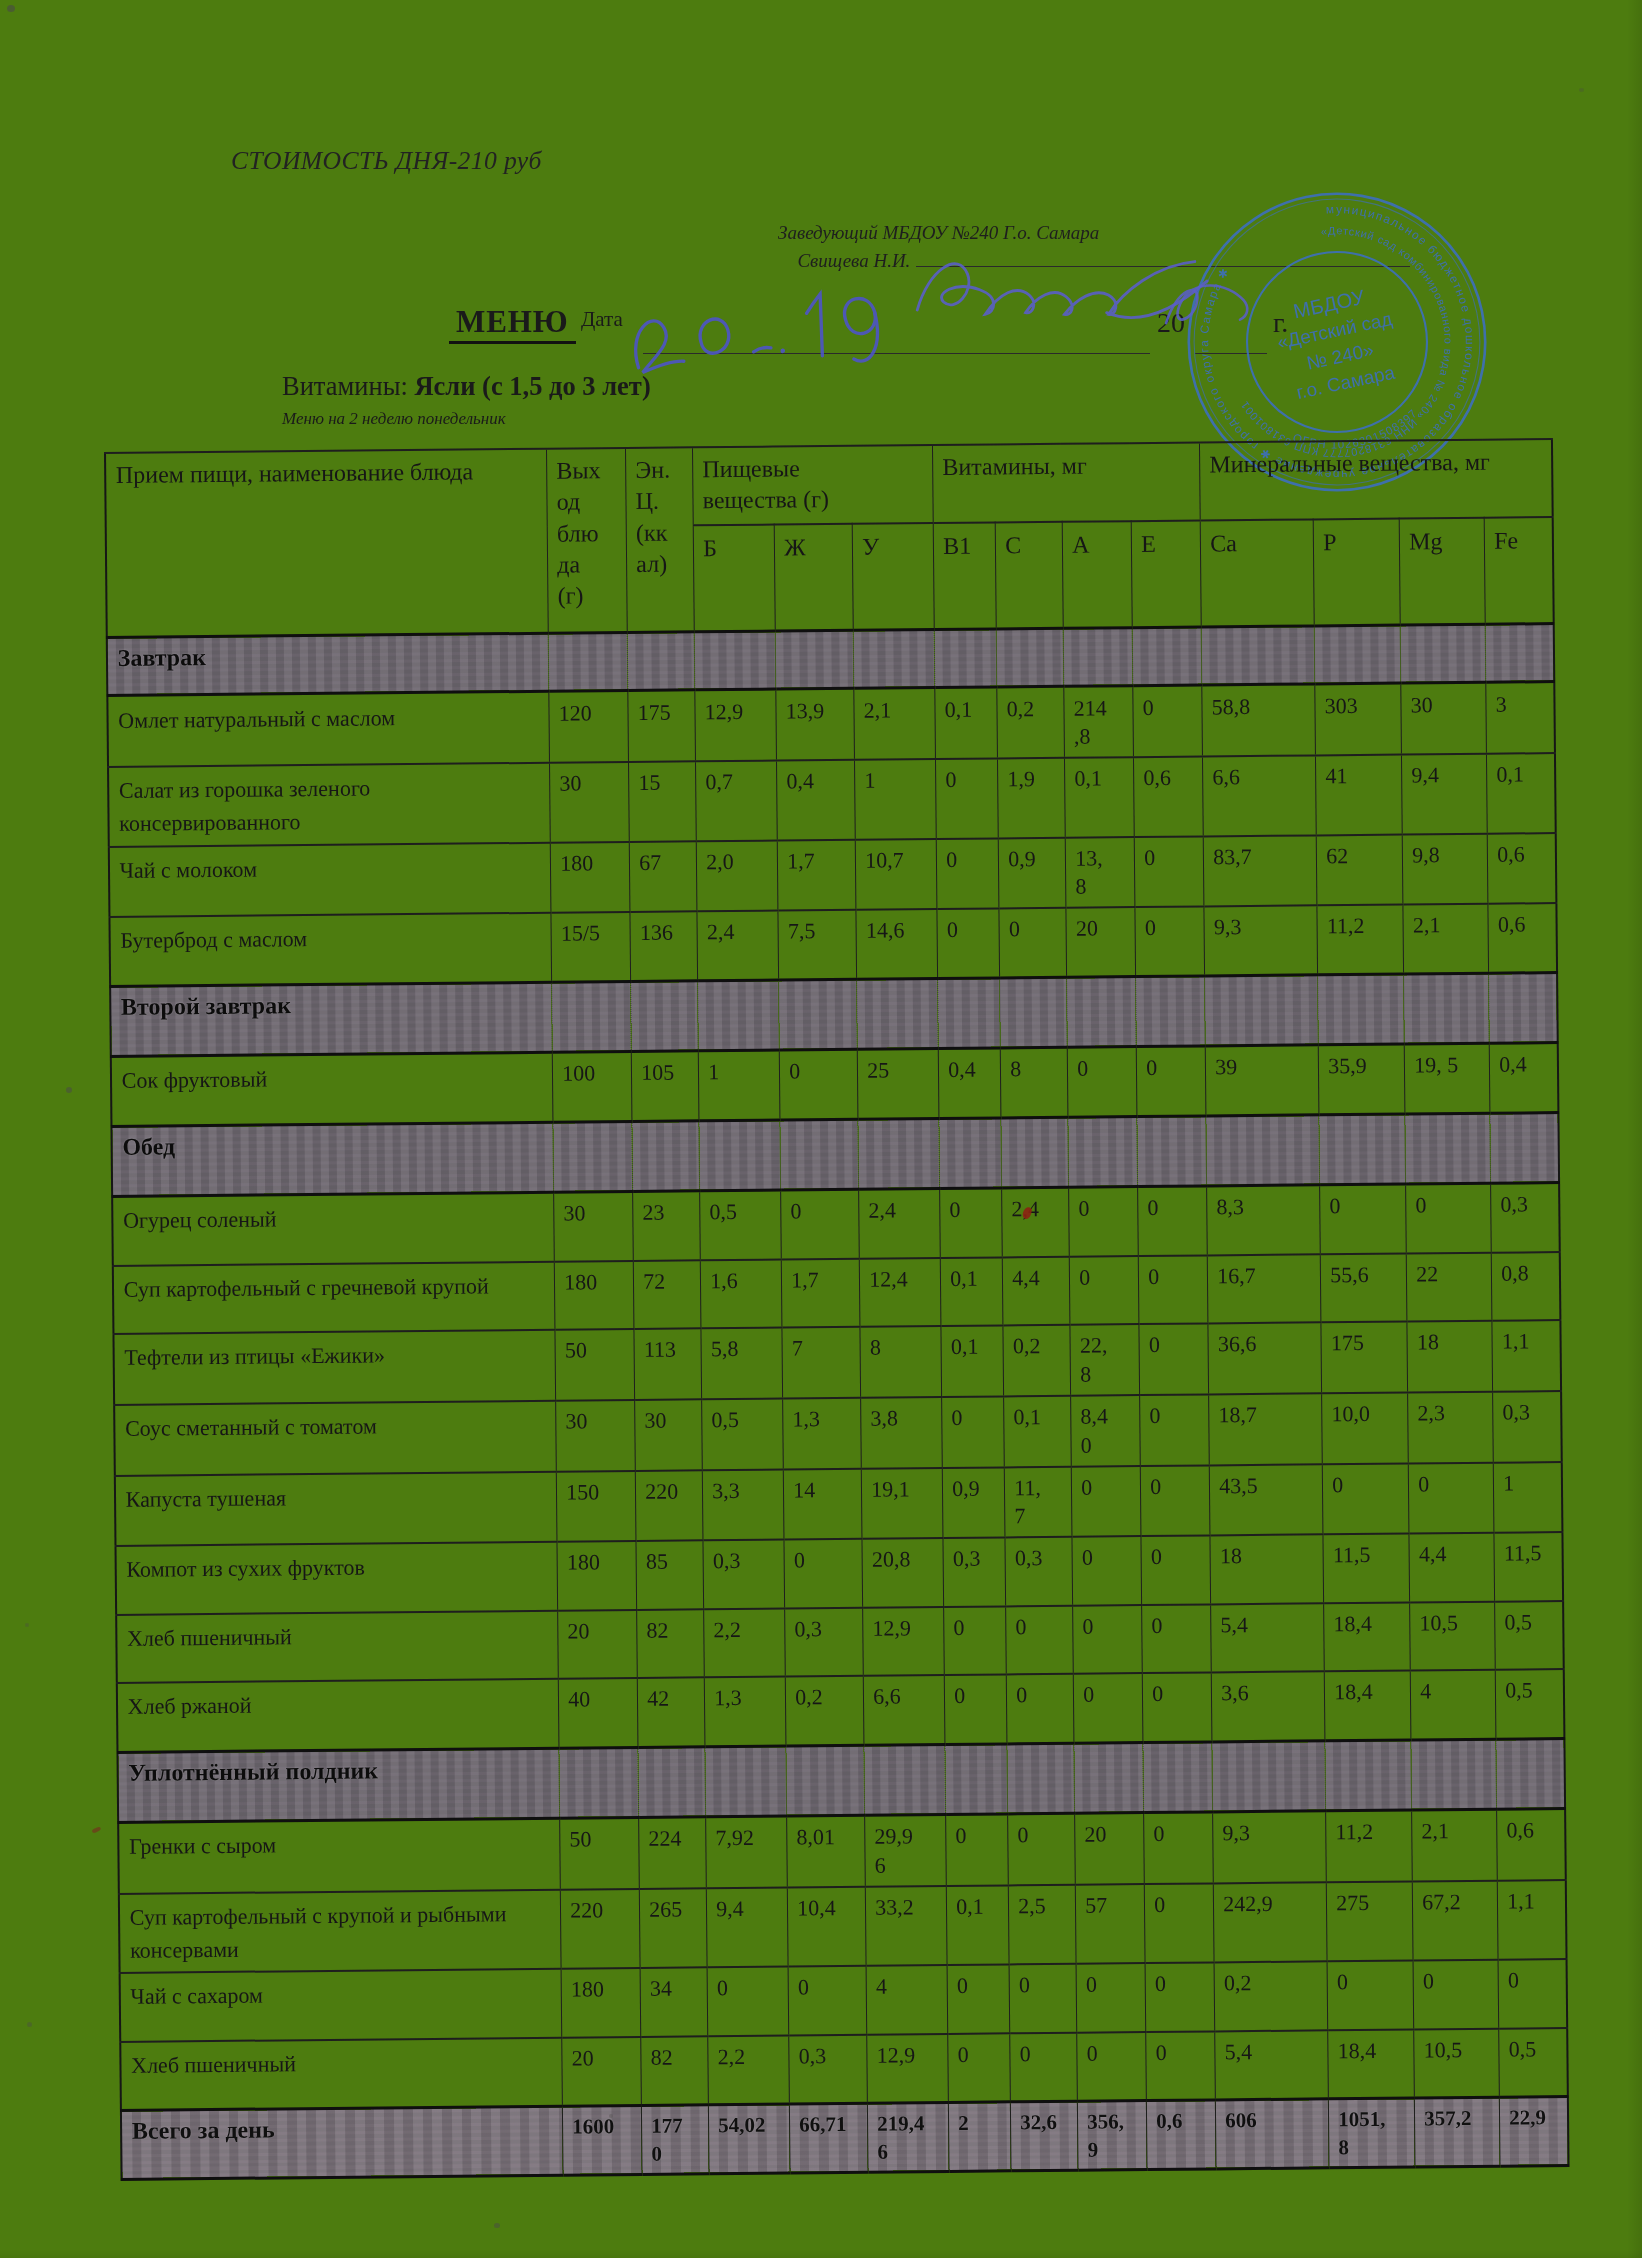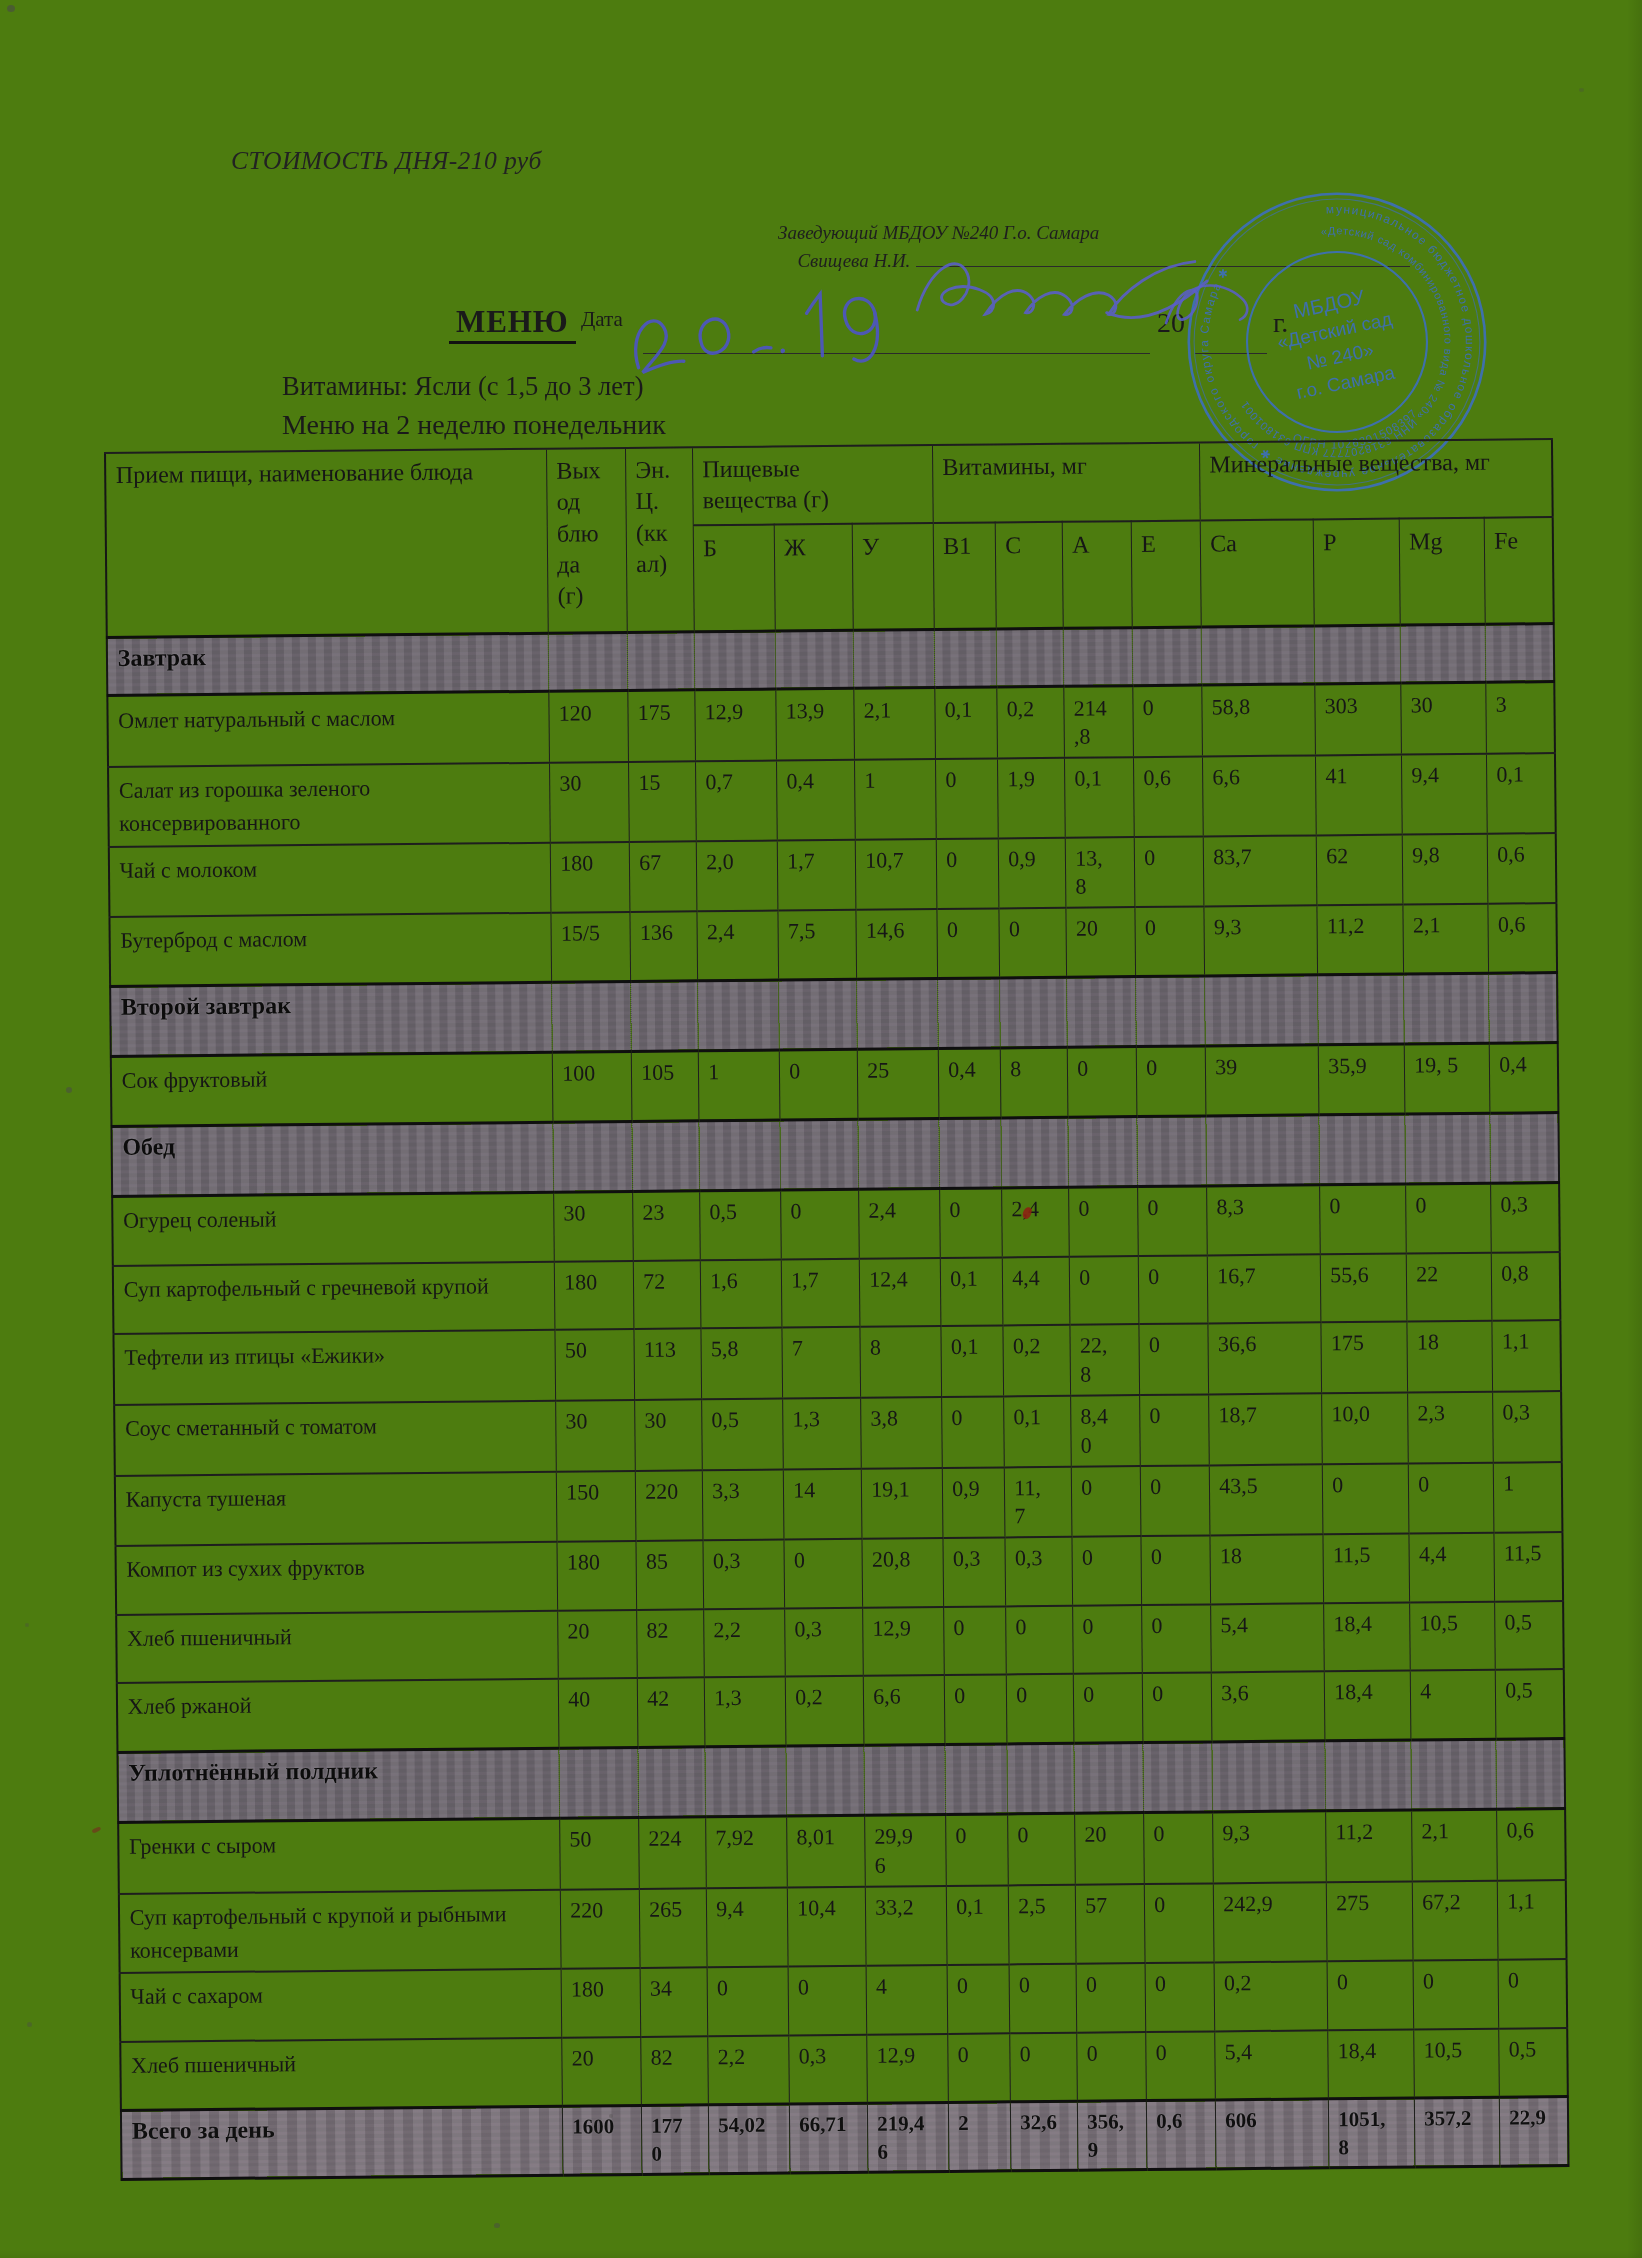--- a/index.html
+++ b/index.html
@@ -41,22 +41,22 @@
     position:absolute;left:434px;top:3.5px;
     font-weight:bold;font-size:31px;letter-spacing:0.9px;
     border-bottom:3.5px solid #111;padding:0 7px 1.8px 7px;
   }
   .date-label{position:absolute;left:566px;top:7px;font-size:21px;}
   .date-rule{position:absolute;left:628px;top:53px;width:507px;border-bottom:1.8px solid #2a2a2a;}
   .year-prefix{position:absolute;left:1142px;top:7px;font-size:28px;}
   .year-rule{position:absolute;left:1180px;top:53px;width:72px;border-bottom:1.8px solid #2a2a2a;}
   .year-suffix{position:absolute;left:1258px;top:7px;font-size:28px;}
   .category-line{position:absolute;left:282px;top:371px;font-size:26.5px;}
-  .category-line b{font-weight:normal;margin-top:42px;}
-  .subtitle-line{position:absolute;left:282px;top:409px;font-size:28px;}
+  .category-line b{font-weight:bold;margin-top:42px;}
+  .subtitle-line{position:absolute;left:282px;top:409px;font-size:17px;font-style:italic;}
 
   
   .menu-table-wrap{
     position:absolute;left:104px;top:452px;width:1450px;
     transform:rotate(-0.55deg);transform-origin:0 0;
   }
   table.menu{
     border-collapse:collapse;table-layout:fixed;width:1447px;
     font-size:22px;color:#161616;
     border:2.6px solid #161616;

